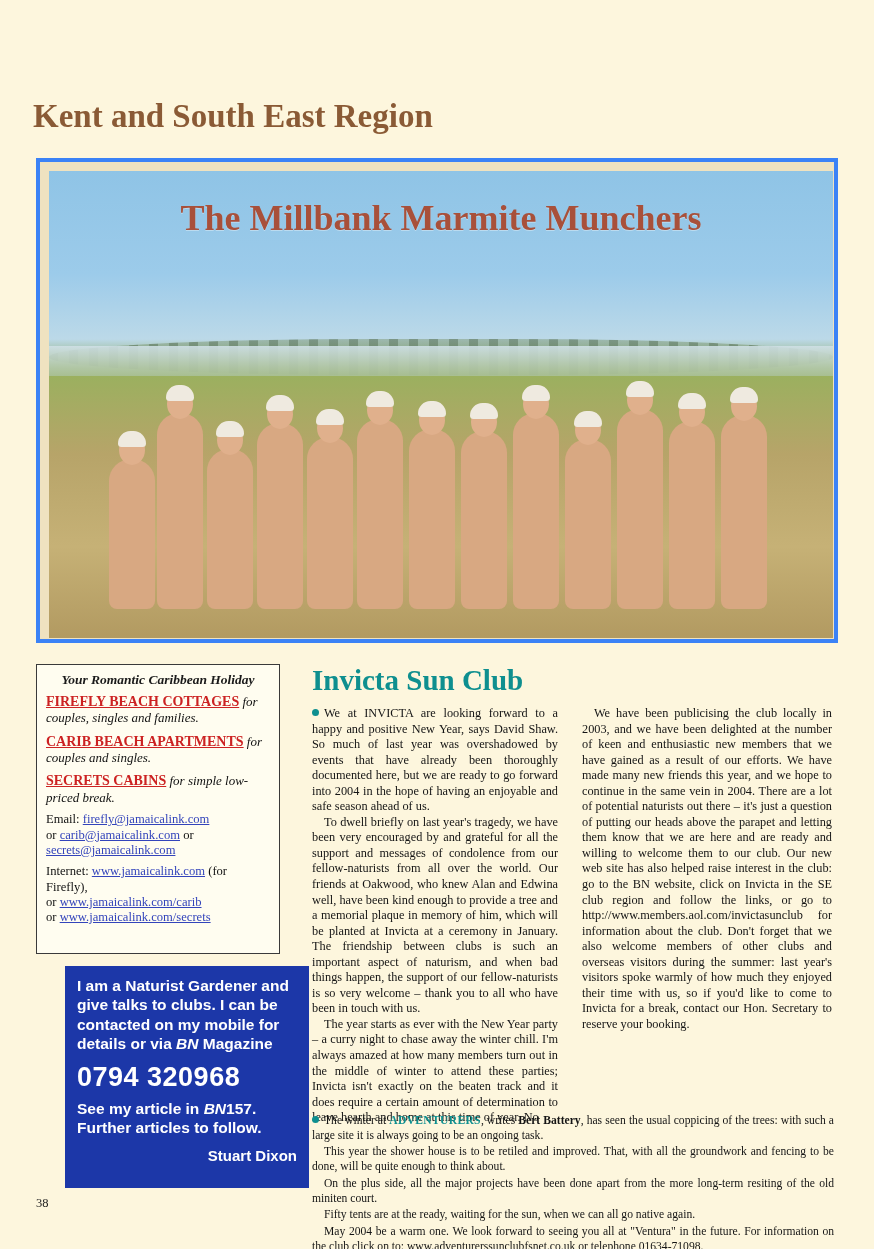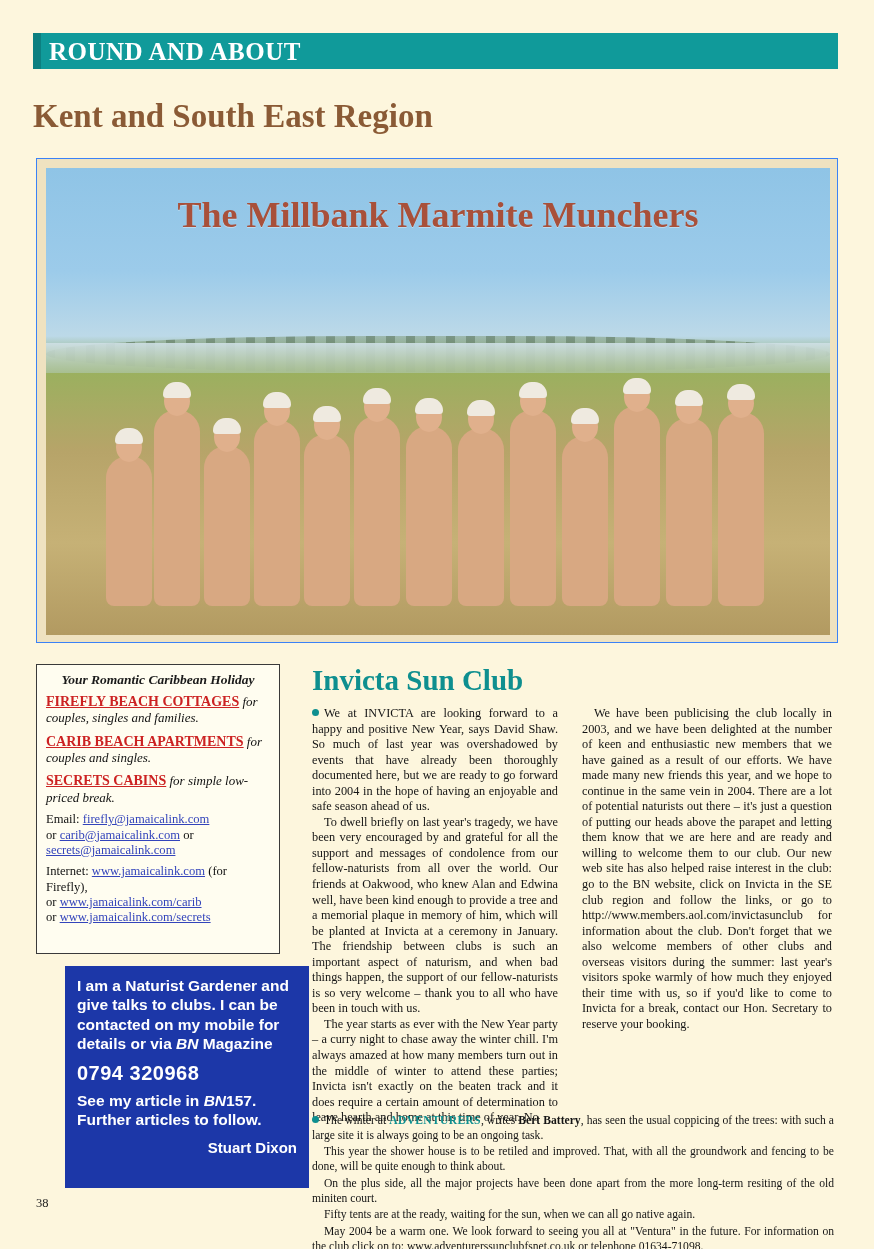--- a/index.html
+++ b/index.html
@@ -61,21 +61,21 @@
   }
 
   
   .photo-frame {
     position: absolute;
     left: 36px;
     top: 158px;
     width: 802px;
     height: 485px;
     background: #efe2c0;
-    border: 1px solid #3b82f6;
+    border: 4px solid #3b82f6;
     box-sizing: border-box;
   }
   .photo-inner {
     position: absolute;
     left: 9px;
     top: 9px;
     width: 784px;
     height: 467px;
     background: linear-gradient(to bottom,
         #8fc4e6 0%, #9ccbea 22%, #bcd9e8 36%,
@@ -221,21 +221,21 @@
   }
   .ad-gardener .g-line {
     font-family: "Liberation Sans", sans-serif;
     font-weight: bold;
     font-size: 15.5px;
     line-height: 1.25;
   }
   .ad-gardener .g-phone {
     font-family: "Liberation Sans", sans-serif;
     font-weight: bold;
-    font-size: 20px;
+    font-size: 27px;
     margin: 8px 0 6px 0;
     letter-spacing: 0.5px;
   }
   .ad-gardener .g-sign {
     font-family: "Liberation Sans", sans-serif;
     font-weight: bold;
     font-size: 15px;
     text-align: right;
     margin-top: 10px;
   }
@@ -300,24 +300,20 @@
     top: 1196px;
     font-size: 12.5px;
     color: #222;
   }
 </style>
 </head>
 <body>
 
 <div class="page">
 
-  <div class="banner">
-    <div class="banner-accent"></div>
-    <div class="banner-title">ROUND AND ABOUT</div>
-  </div>
 
   <div class="region-heading">Kent and South East Region</div>
 
   <div class="photo-frame">
     <div class="photo-inner">
       <div class="treeline"></div>
       <div class="horizon"></div>
       <div class="field"></div>
       <div class="figure-row">
         <div class="person" style="left:30px;  height:150px;">

